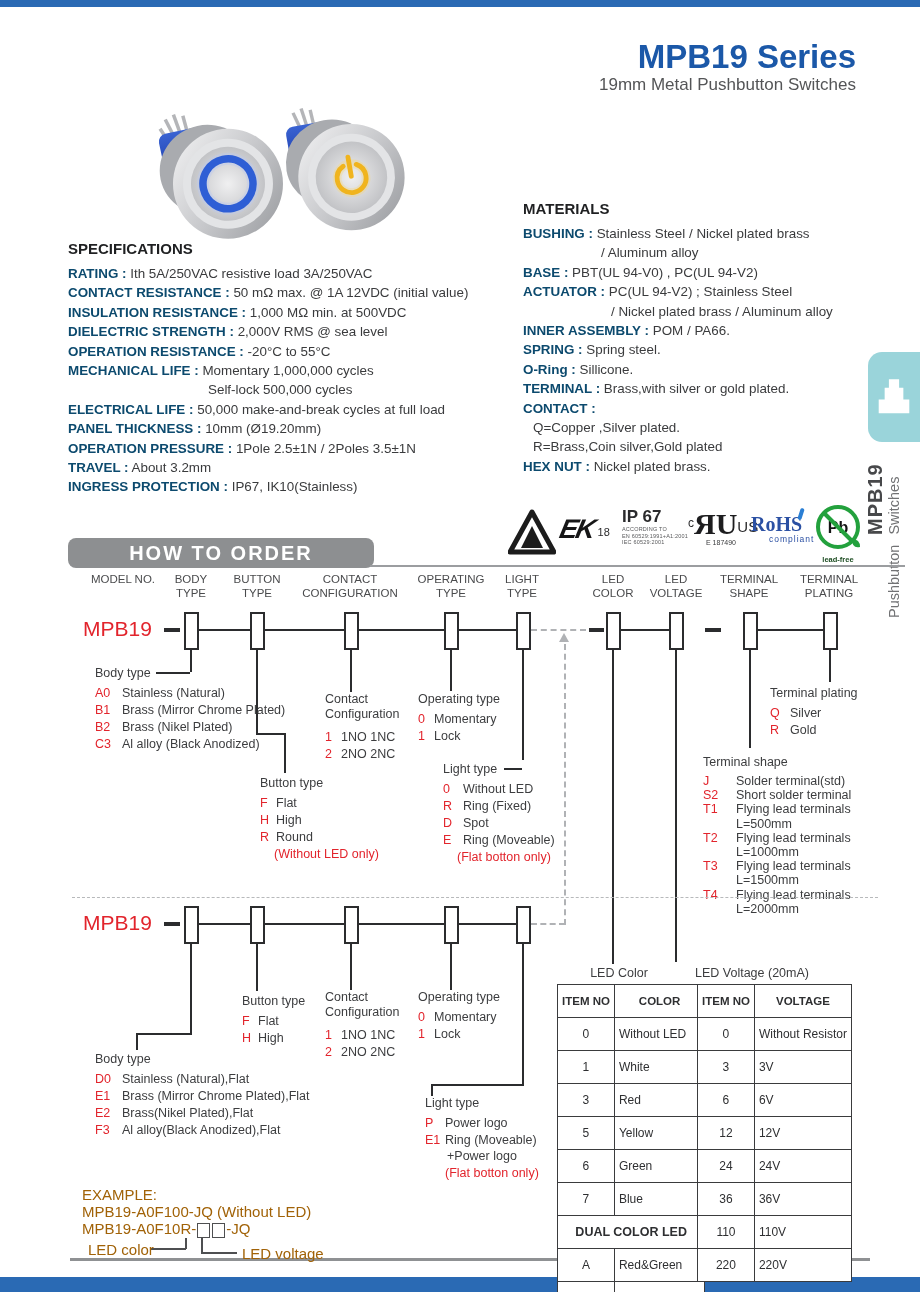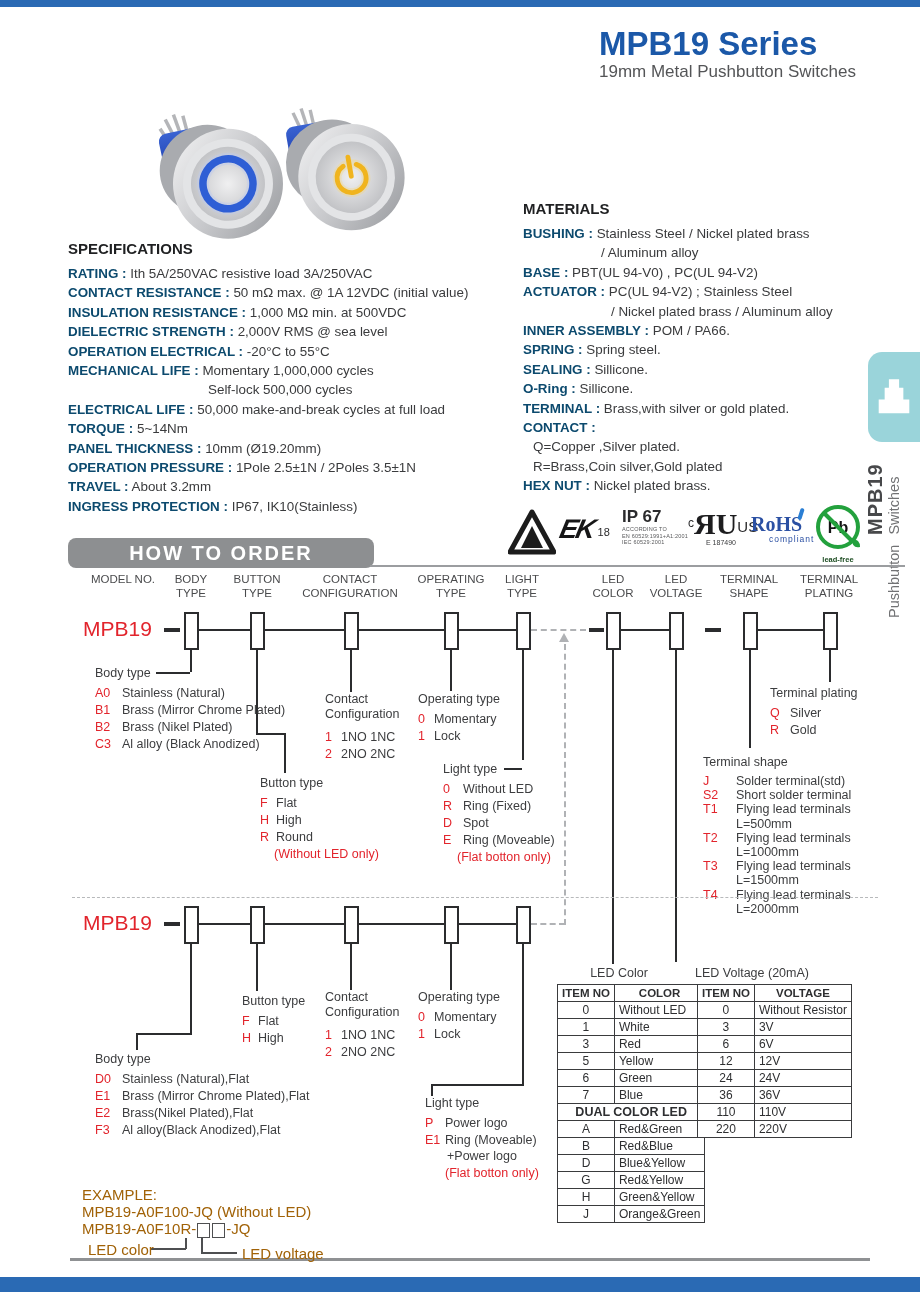--- a/index.html
+++ b/index.html
@@ -1,20 +1,20 @@
 <!DOCTYPE html>
 <html><head>
 <meta charset="utf-8">
 <style>
 *{box-sizing:border-box;margin:0;padding:0}
 body{margin:0;background:#fff}
 #canvas{position:relative;width:920px;height:1292px;background:#fff;font-family:"Liberation Sans",sans-serif;color:#3a3b3d;overflow:hidden}
 .abs{position:absolute}
 .bar{position:absolute;left:0;width:920px;background:#2a6ab4}
-.header{position:absolute;right:64px;top:26px;}
+.header{position:absolute;right:64px;top:39px;text-align:right}
 .h-title{font-size:33px;font-weight:bold;color:#1b58a8;line-height:36px}
 .h-sub{font-size:17px;color:#545557;line-height:20px}
 .sec-h{font-size:15px;font-weight:bold;color:#1f2022;margin-bottom:7px}
 .txtblock .ln{font-size:13.4px;line-height:19.4px;color:#3a3b3d}
 .txtblock b{color:#0c4a6e}
 .banner{position:absolute;left:68px;top:538px;width:306px;height:30px;background:#8d8f91;border-radius:8px;color:#fff;font-size:20px;font-weight:bold;letter-spacing:2px;text-align:center;line-height:30px}
 .banner-line{position:absolute;left:370px;top:565px;width:535px;height:2px;background:#9b9da0}
 .colh{position:absolute;top:573px;font-size:11.5px;line-height:13.5px;color:#4a4b4d;text-align:center;transform:translateX(-50%);white-space:nowrap}
 .colh span{display:block}
 .model{position:absolute;font-size:21px;color:#e2242c}
@@ -35,21 +35,21 @@
 .cw16 .code{min-width:16px}
 .cw20 .code{min-width:20px}
 .cw27 .code{min-width:27px}
 .cw33 .code{min-width:33px}
 .sub{padding-left:33px;line-height:14.2px}
 .light2 .sub{padding-left:22px;line-height:16.5px}
 .light2 .opt{line-height:16.5px}
 .note{color:#e2242c;line-height:16px;margin-left:14px;white-space:nowrap}
 .tbl-title{position:absolute;font-size:12.5px;color:#3c3d3f}
 .dtable{position:absolute;border-collapse:collapse;background:#fff}
-.dtable td{border:1.5px solid #3a3b3d;font-size:12px;color:#2e2f31;height:17px;padding:0 4px;white-space:nowrap}
+.dtable td{border:1.5px solid #3a3b3d;font-size:12px;color:#2e2f31;height:33px;padding:0 4px;white-space:nowrap}
 .dtable .hd td{font-weight:bold;font-size:11.5px;text-align:center}
 .dtable td.c1{width:42px;text-align:center}
 .dtable td.c2{width:82px}
 .dtable td.c2v{width:94px}
 .dtable td.dual{font-weight:bold;font-size:12.5px;text-align:center}
 .ex{position:absolute;font-size:15px;color:#a16207;line-height:17px}
 .ebox{display:inline-block;width:13px;height:15px;border:1.5px solid #4e4f51;background:#fff;vertical-align:middle;margin:0 1px}
 .exline{position:absolute;background:#4e4f51}
 .vtext{position:absolute;transform:rotate(-90deg);transform-origin:top left;white-space:nowrap}
 .vt1{font-size:20px;font-weight:bold;color:#47484a;letter-spacing:1px}
@@ -133,44 +133,42 @@
   </svg>
 
   <div class="abs txtblock" style="left:68px;top:240px;width:452px">
     <div class="sec-h">SPECIFICATIONS</div>
     <div data-each="specifications.lines">
 
     <div class="ln"><b>RATING :</b><span> Ith 5A/250VAC resistive load 3A/250VAC</span></div>
         <div class="ln"><b>CONTACT RESISTANCE :</b><span> 50 mΩ max. @ 1A 12VDC (initial value)</span></div>
         <div class="ln"><b>INSULATION RESISTANCE :</b><span> 1,000 MΩ min. at 500VDC</span></div>
         <div class="ln"><b>DIELECTRIC STRENGTH :</b><span> 2,000V RMS @ sea level</span></div>
-        <div class="ln"><b>OPERATION ELECTRICAL :</b><span> -20°C to 55°C</span></div>
+        <div class="ln"><b>OPERATION RESISTANCE :</b><span> -20°C to 55°C</span></div>
         <div class="ln"><b>MECHANICAL LIFE :</b><span> Momentary 1,000,000 cycles</span></div>
         <div class="ln" style="padding-left: 140px;"><span>Self-lock 500,000 cycles</span></div>
         <div class="ln"><b>ELECTRICAL LIFE :</b><span> 50,000 make-and-break cycles at full load</span></div>
-        <div class="ln"><b>TORQUE :</b><span> 5~14Nm</span></div>
         <div class="ln"><b>PANEL THICKNESS :</b><span> 10mm (Ø19.20mm)</span></div>
         <div class="ln"><b>OPERATION PRESSURE :</b><span> 1Pole 2.5±1N / 2Poles 3.5±1N</span></div>
         <div class="ln"><b>TRAVEL :</b><span> About 3.2mm</span></div>
         <div class="ln"><b>INGRESS PROTECTION :</b><span> IP67, IK10(Stainless)</span></div>
       </div>
   </div>
 
   <div class="abs txtblock" style="left:523px;top:200px;width:396px">
     <div class="sec-h">MATERIALS</div>
     <div data-each="materials.lines">
 
     <div class="ln"><b>BUSHING :</b><span> Stainless Steel / Nickel plated brass</span></div>
         <div class="ln" style="padding-left: 78px;"><span>/ Aluminum alloy</span></div>
         <div class="ln"><b>BASE :</b><span> PBT(UL 94-V0) , PC(UL 94-V2)</span></div>
         <div class="ln"><b>ACTUATOR :</b><span> PC(UL 94-V2) ; Stainless Steel</span></div>
         <div class="ln" style="padding-left: 88px;"><span>/ Nickel plated brass / Aluminum alloy</span></div>
         <div class="ln"><b>INNER ASSEMBLY :</b><span> POM / PA66.</span></div>
         <div class="ln"><b>SPRING :</b><span> Spring steel.</span></div>
-        <div class="ln"><b>SEALING :</b><span> Sillicone.</span></div>
         <div class="ln"><b>O-Ring :</b><span> Sillicone.</span></div>
         <div class="ln"><b>TERMINAL :</b><span> Brass,with silver or gold plated.</span></div>
         <div class="ln"><b>CONTACT :</b></div>
         <div class="ln" style="padding-left: 10px;"><span>Q=Copper ,Silver plated.</span></div>
         <div class="ln" style="padding-left: 10px;"><span>R=Brass,Coin silver,Gold plated</span></div>
         <div class="ln"><b>HEX NUT :</b><span> Nickel plated brass.</span></div>
       </div>
   </div>
 
   <svg class="cert" style="left:508px;top:508px" width="48" height="48" viewBox="0 0 48 48">

